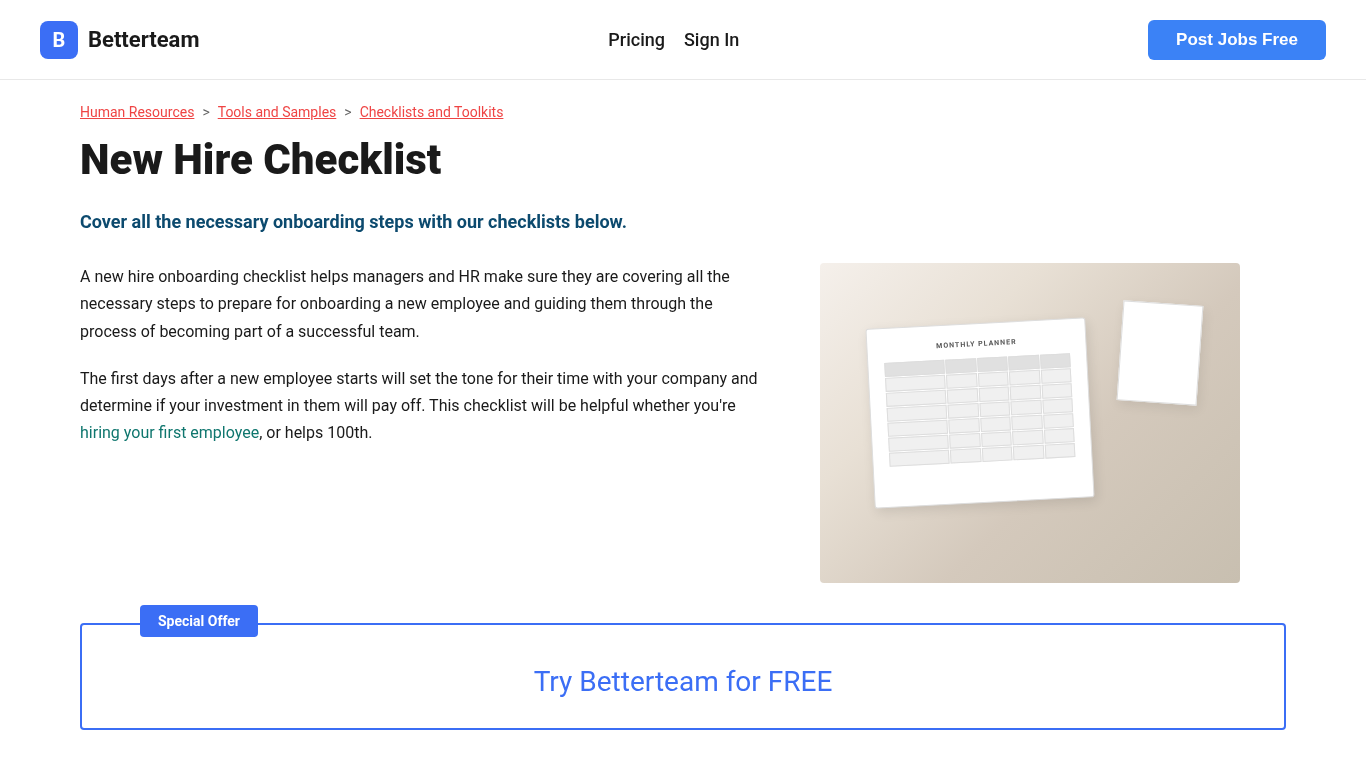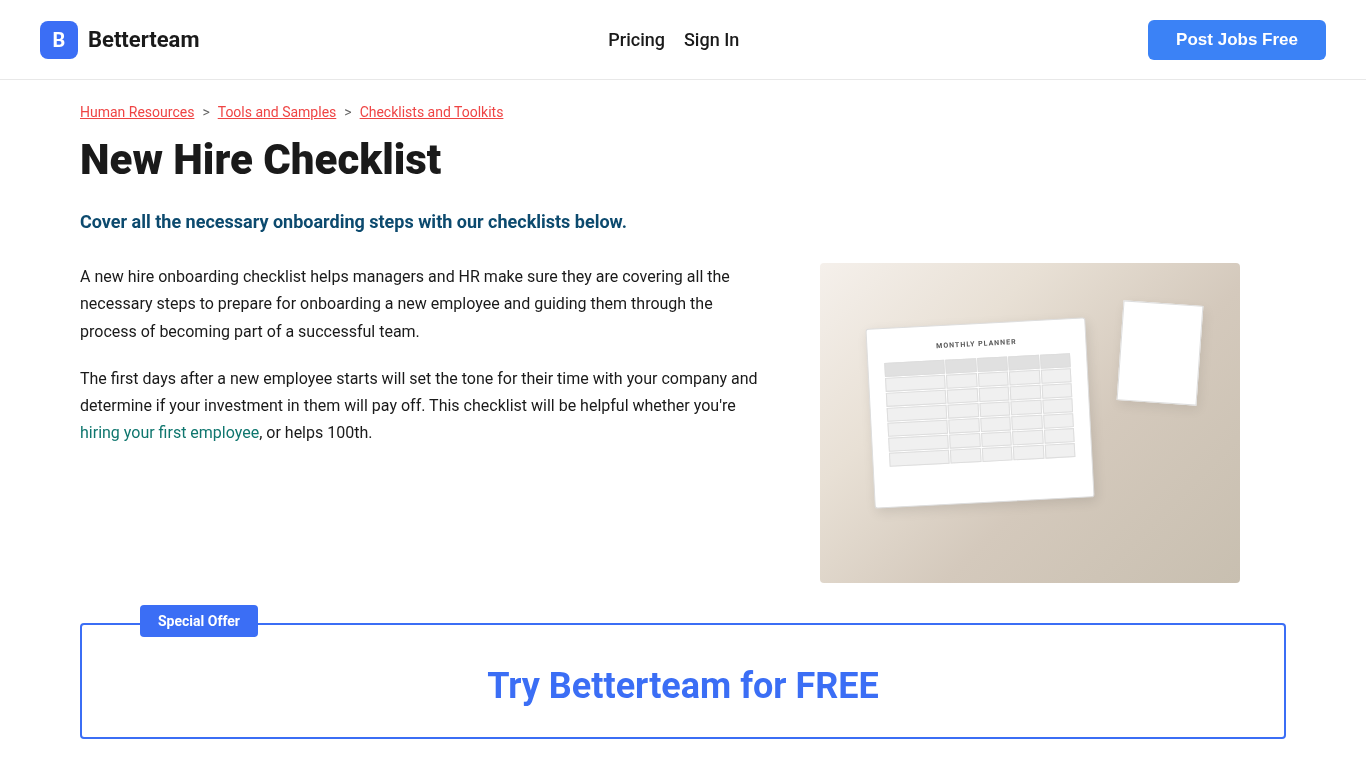--- a/index.html
+++ b/index.html
@@ -244,22 +244,22 @@
       border-radius: 4px;
       padding: 40px 60px 30px 60px;
       background: white;
       min-height: 100px;
       display: flex;
       flex-direction: column;
       align-items: center;
     }
 
     .try-betterteam-title {
-      font-size: 36px;
-      font-weight: 700;
+      font-size: 28px;
+      font-weight: 400;
       color: #3b6ef5;
       text-align: center;
     }
   </style>
 </head>
 <body>
 
 <header>
   <div class="logo-area">
     <div class="logo-icon">

